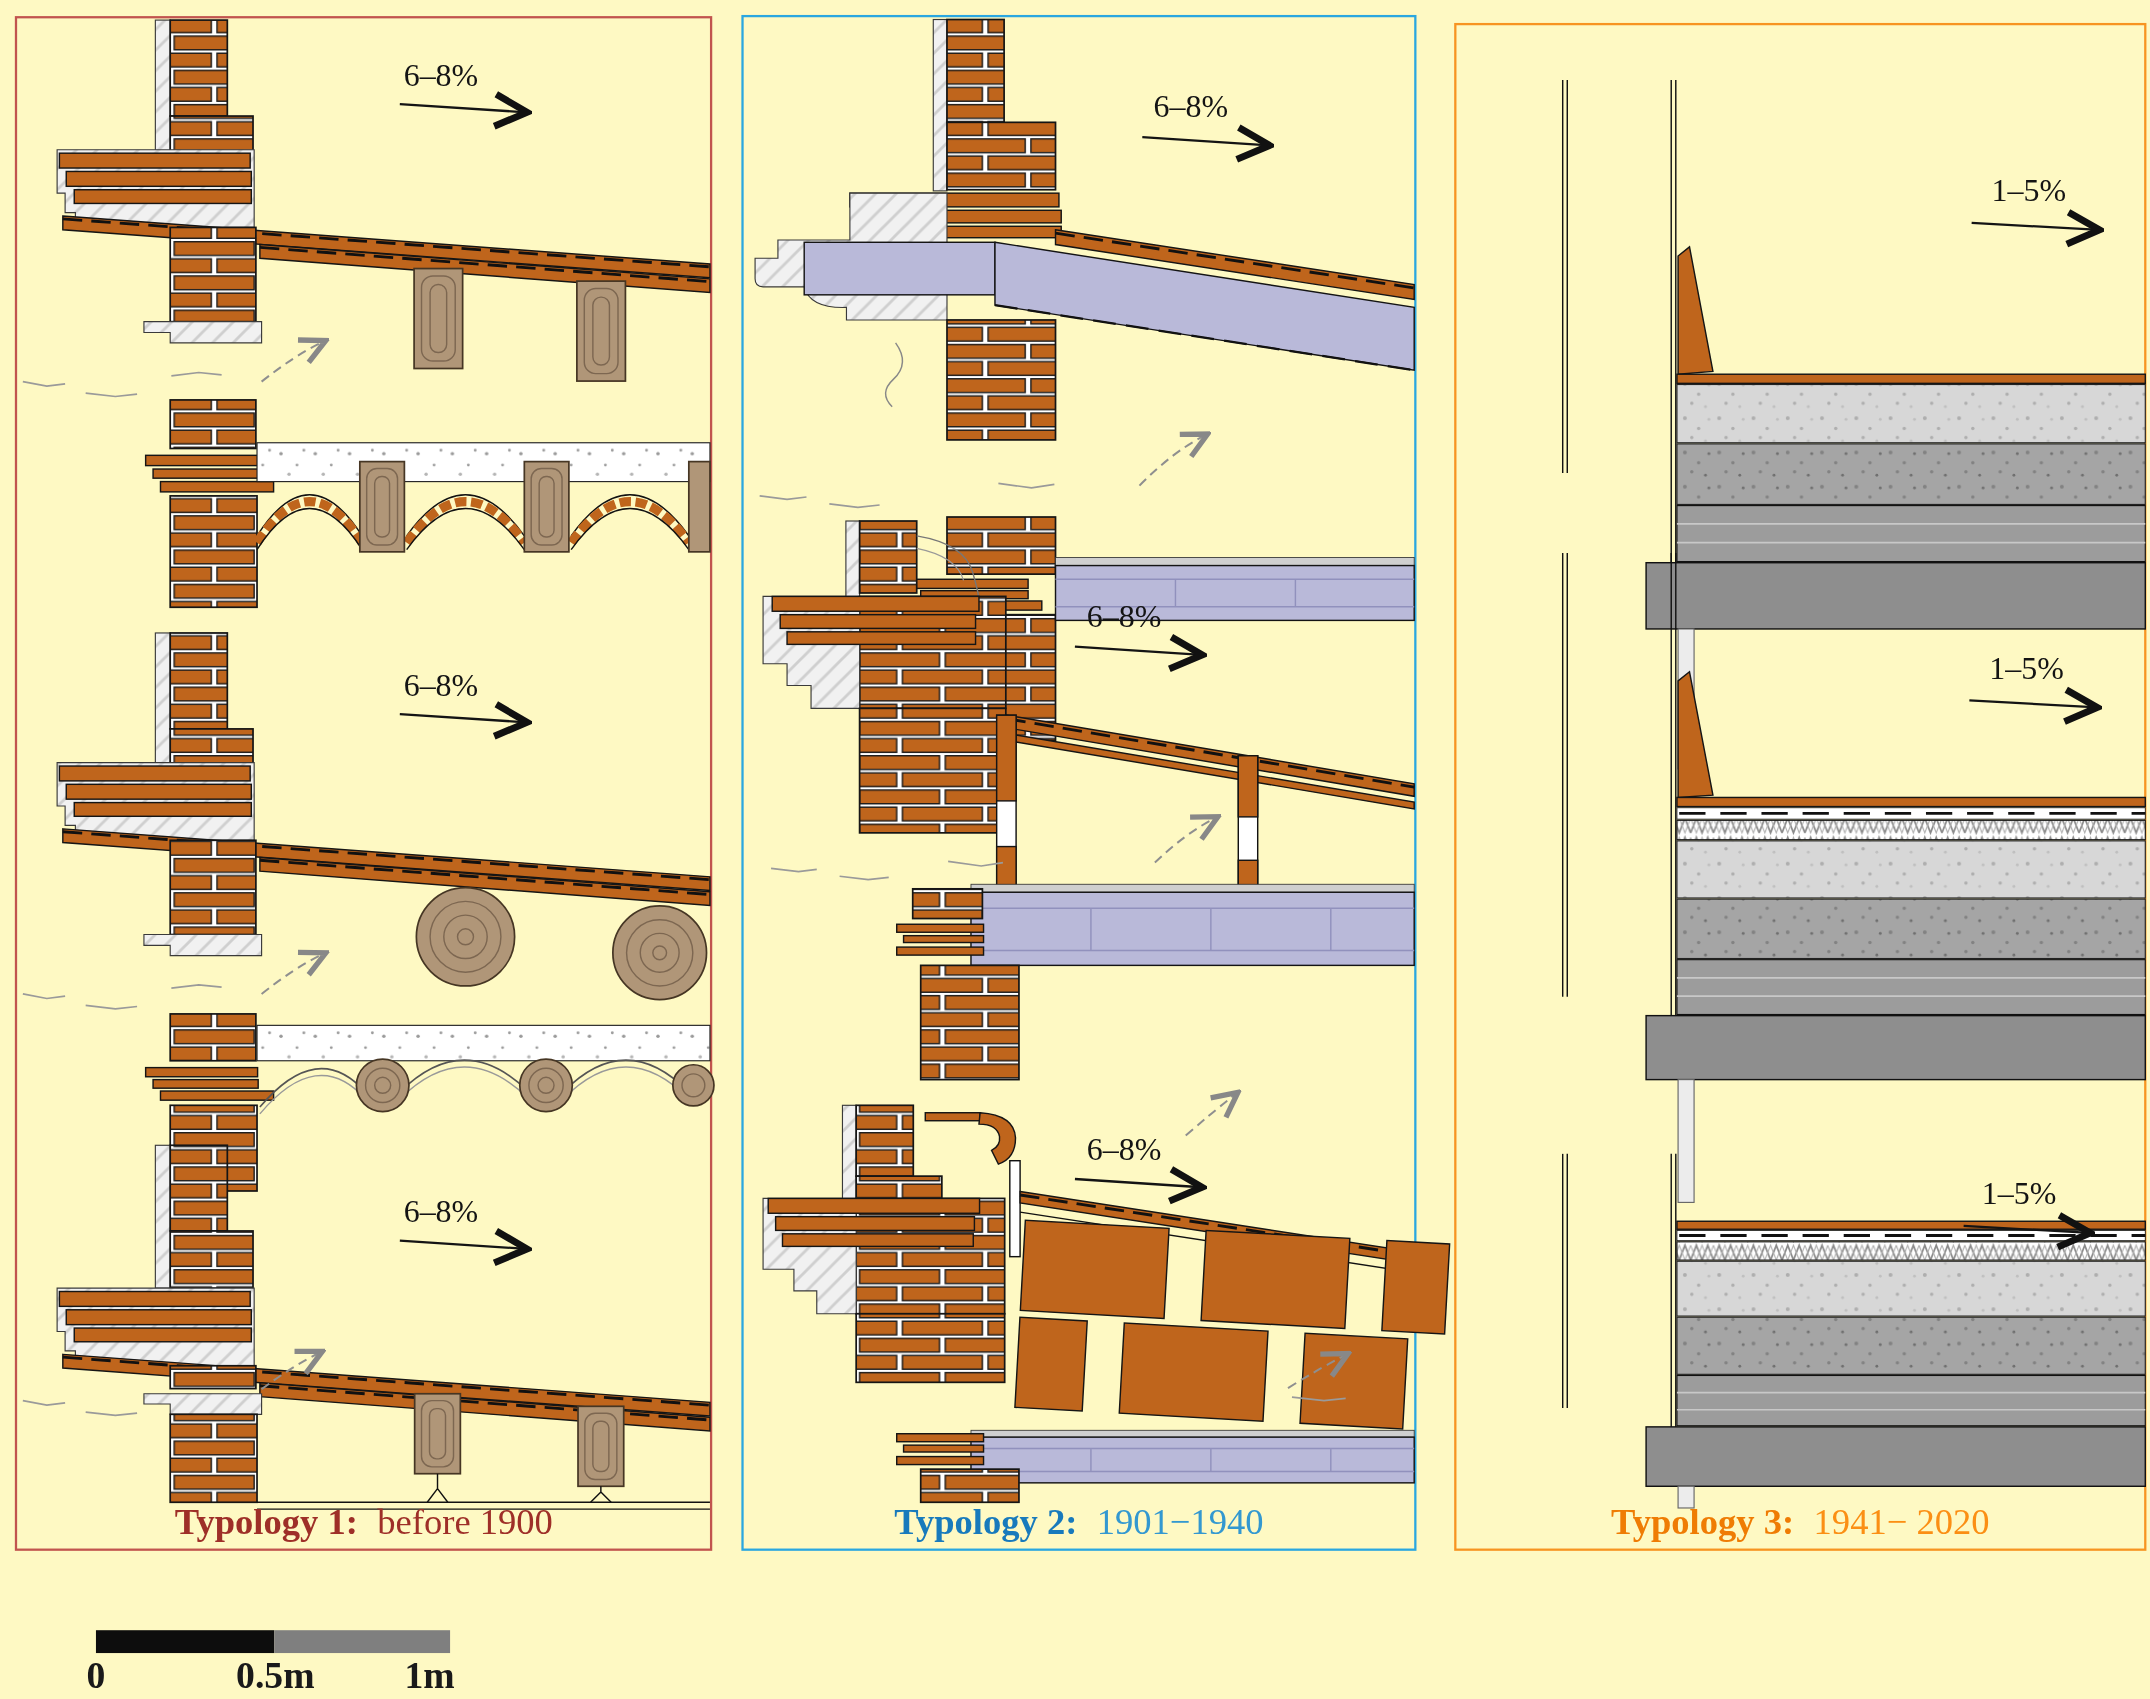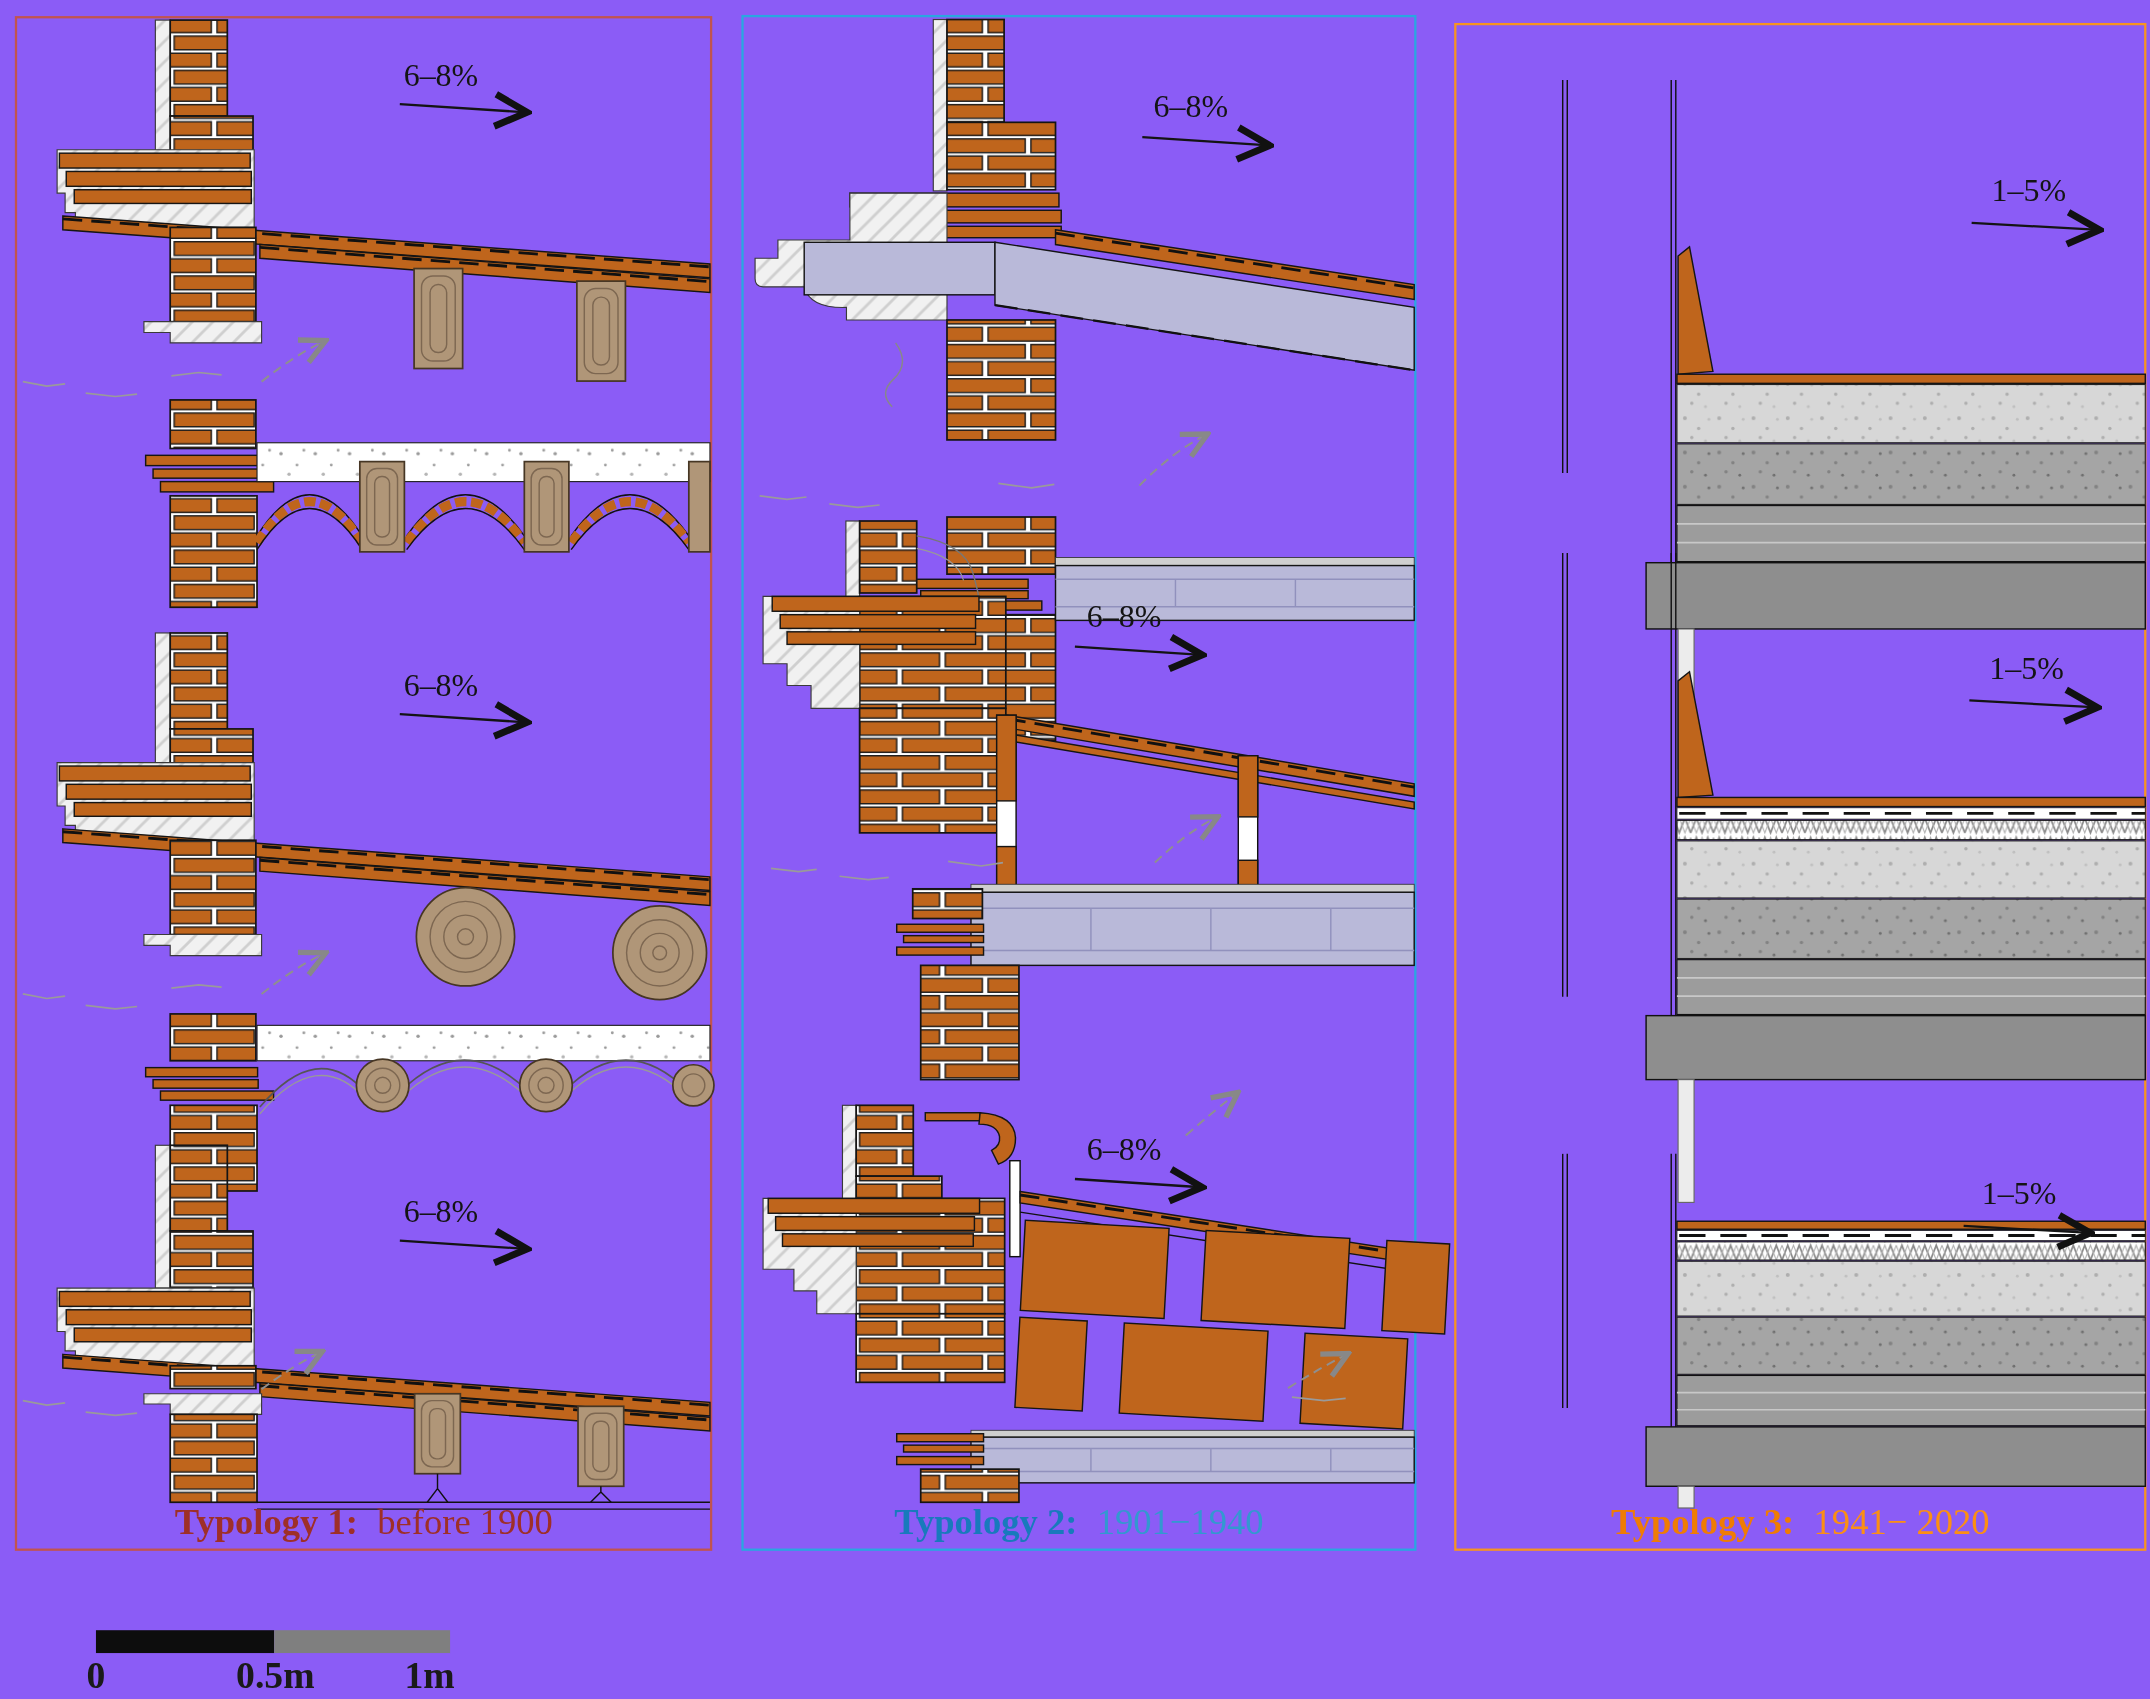--- a/index.html
+++ b/index.html
@@ -1,16 +1,16 @@
 <!DOCTYPE html>
 <html style="font-size:9.1px"><head>
 <meta charset="utf-8">
 <style>
   html,body{margin:0;padding:0;background:#ffffff;}
-  .stage{position:relative;width:2151px;height:1700px;background:#8b5cf6;font-family:"Liberation Serif","DejaVu Serif",serif;}
+  .stage{position:relative;width:2151px;height:1700px;background:#fef9c3;font-family:"Liberation Serif","DejaVu Serif",serif;}
   svg{display:block;}
   .brick{fill:url(#pbrick);stroke:#151515;stroke-width:3;}
   .orange{fill:#bf651c;stroke:#151515;stroke-width:2.5;}
   .hatch{fill:url(#phatch);stroke:#3a3a3a;stroke-width:2;}
   .lav{fill:#b9b9d9;stroke:#141414;stroke-width:2.5;}
   .lavline{stroke:#9191bd;stroke-width:2.5;fill:none;}
   .tan{fill:#b09678;stroke:#463624;stroke-width:3;}
   .ring{fill:none;stroke:#7d6751;stroke-width:2.5;}
   .spC{fill:url(#pspeckC);stroke:#222;stroke-width:2;}
   .spL{fill:url(#pspeckL);stroke:#222;stroke-width:2;}

